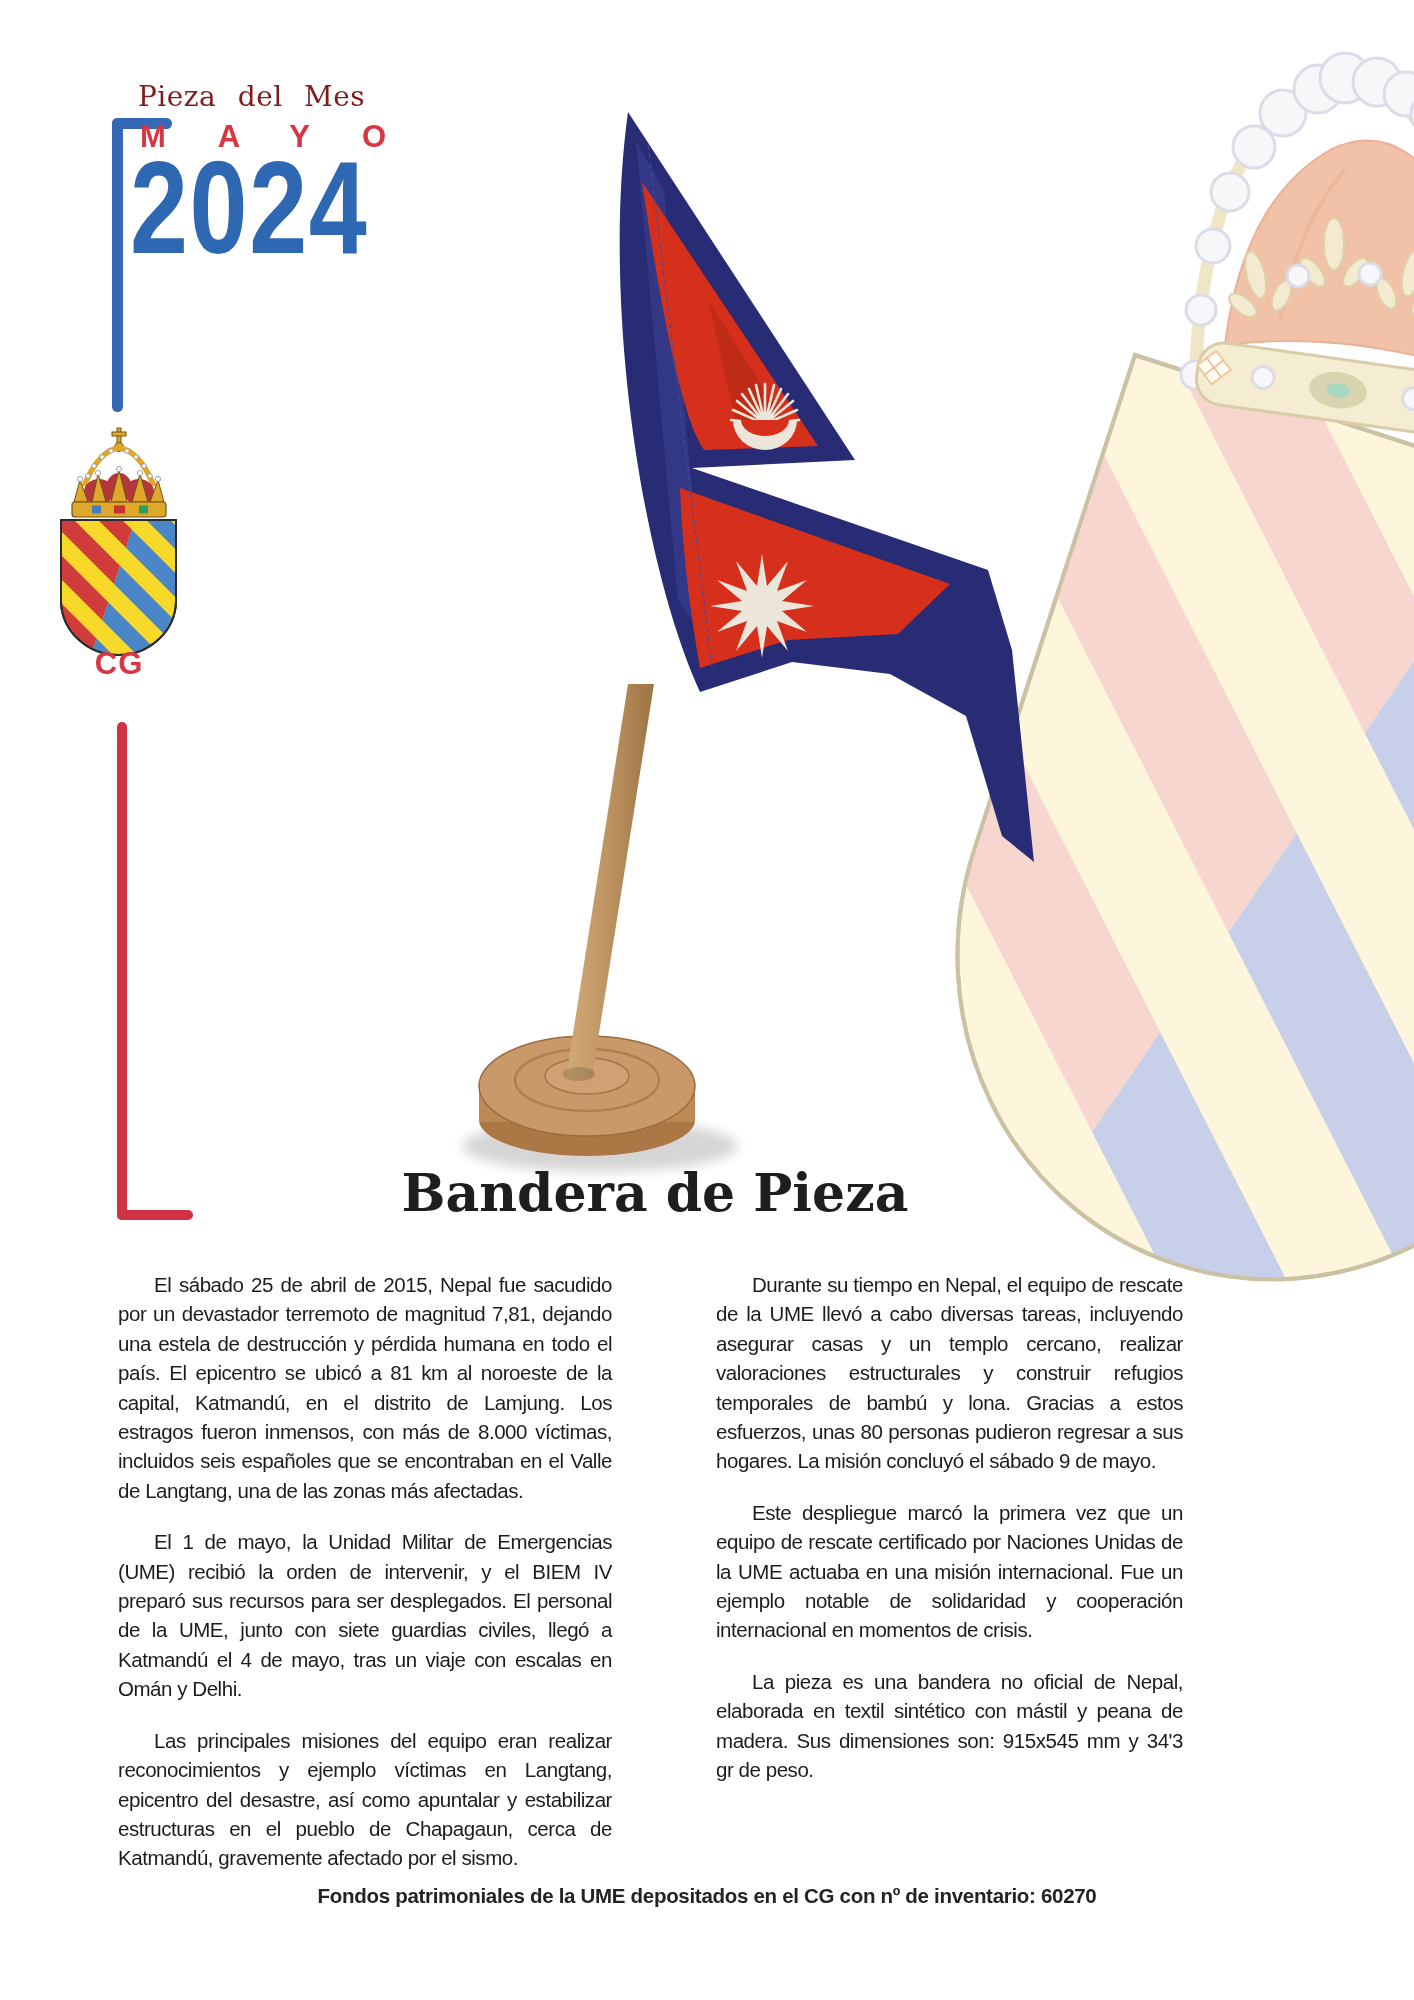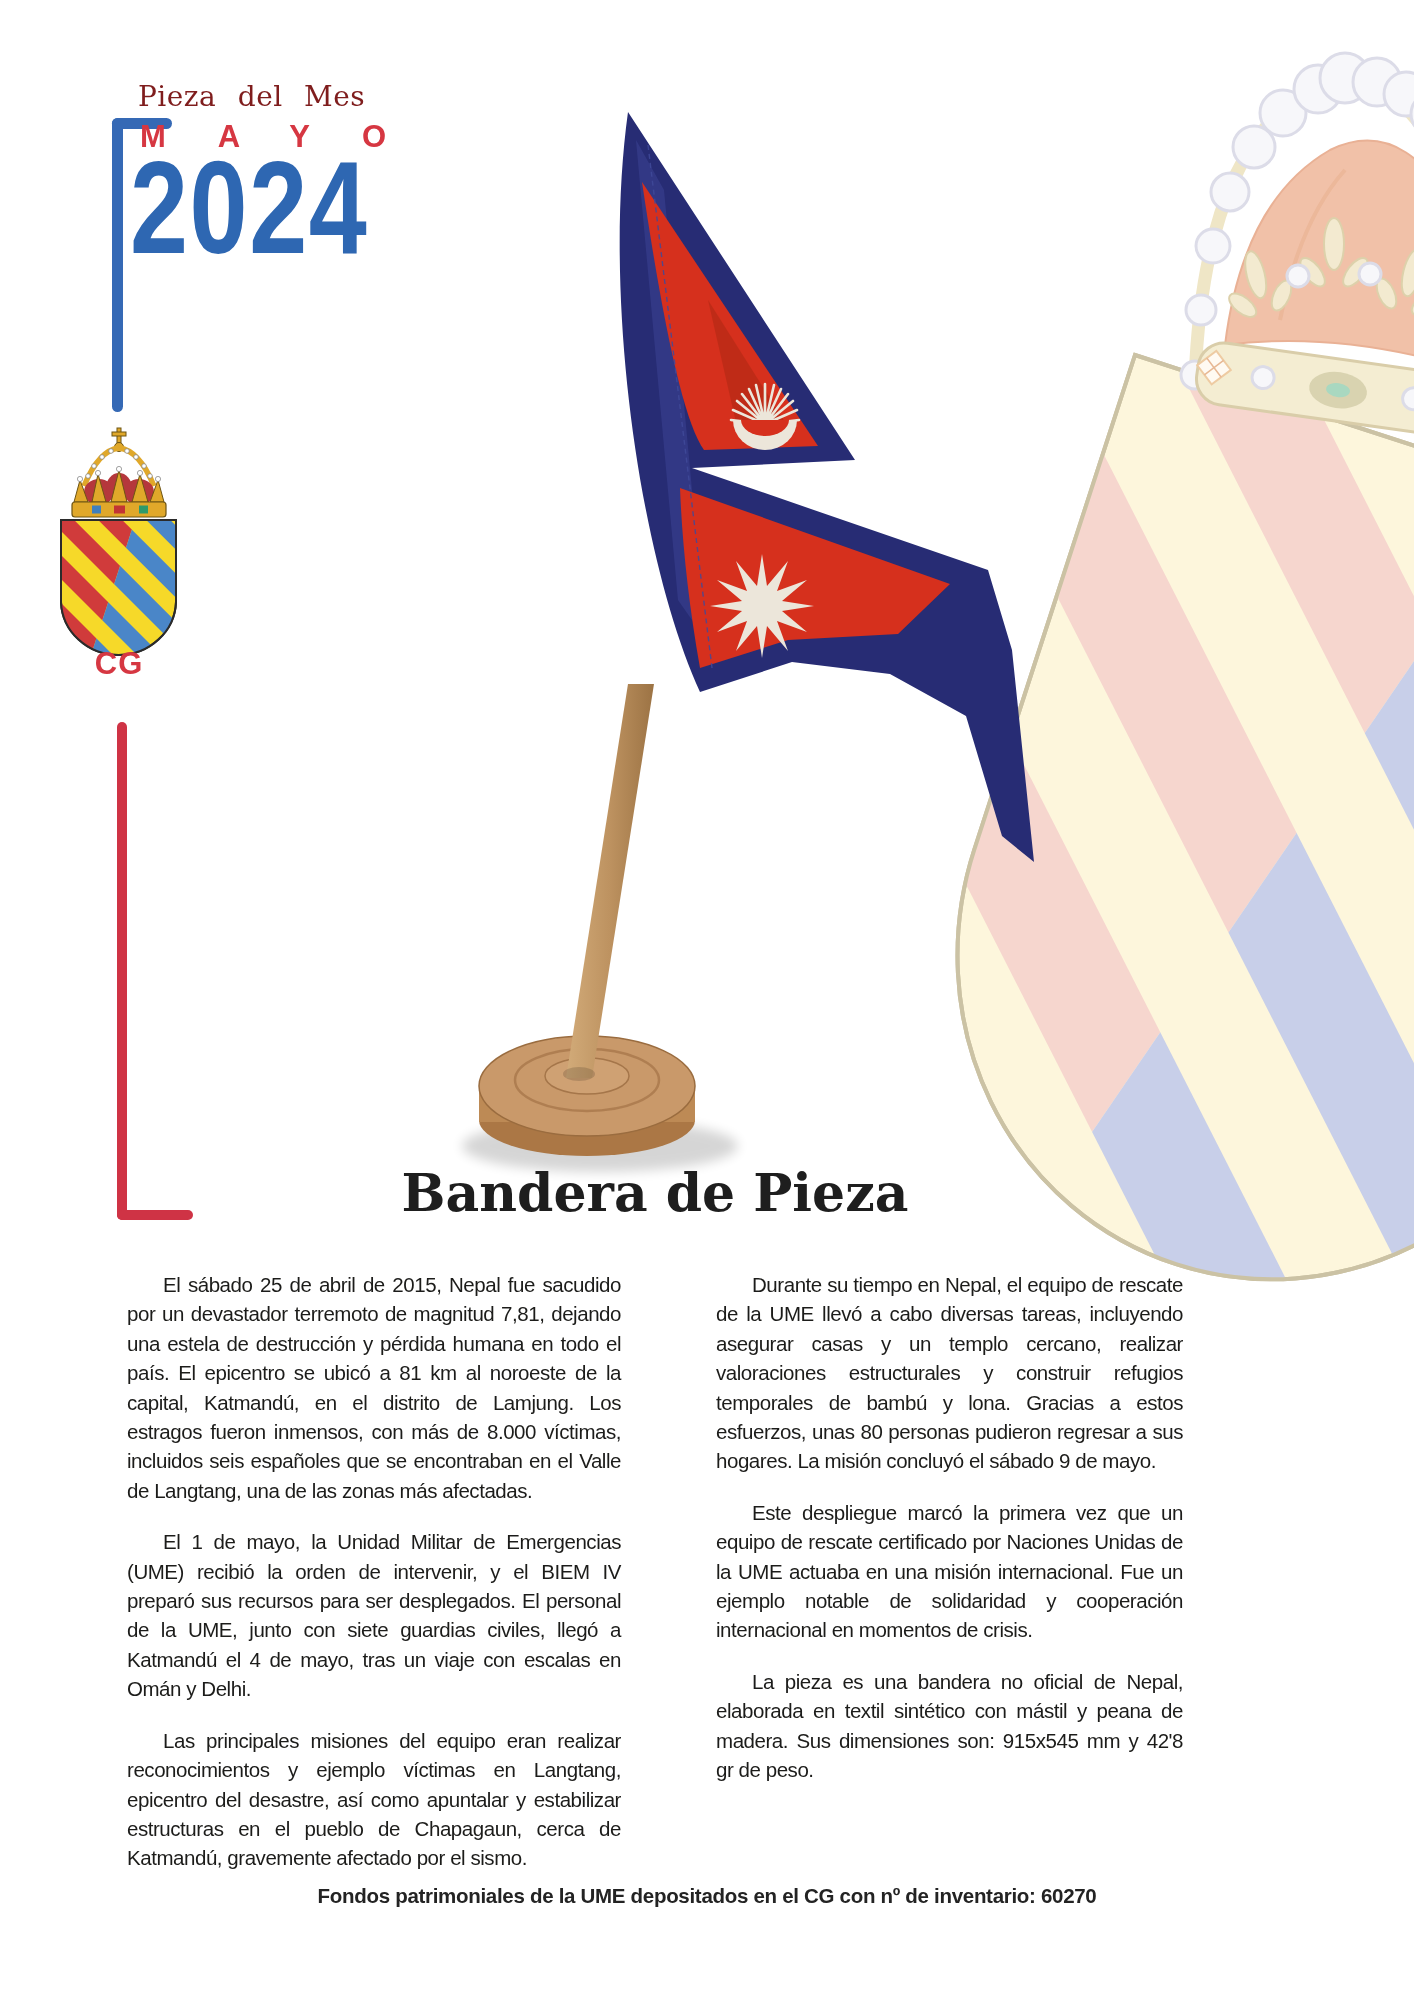--- a/index.html
+++ b/index.html
@@ -19,21 +19,21 @@
   
   .crest-label{position:absolute;left:54px;top:646px;width:130px;text-align:center;
       font-weight:700;font-size:31px;color:#d63742;letter-spacing:1px;}
   
   .artifact-title{position:absolute;left:380px;top:1162px;width:550px;text-align:center;
       font-family:"DejaVu Serif",serif;font-weight:700;font-size:52px;color:#1e1e1e;}
   
   .col{position:absolute;top:1270px;text-align:justify;color:#1c1c1a;
       font-size:20.5px;line-height:29.4px;letter-spacing:-0.45px;}
   .col p{margin:0 0 22px 0;text-indent:36px;}
-  .col-left{left:127px;width:494px;}
+  .col-left{left:118px;width:494px;}
   .col-right{left:716px;width:467px;}
   
   .footer{position:absolute;left:0;top:1884px;width:1414px;text-align:center;
       font-weight:700;font-size:20.5px;color:#232323;letter-spacing:-0.3px;}
   svg{display:block;}
   .layer{position:absolute;left:0;top:0;}
 </style>
 </head>
 <body>
 
@@ -281,18 +281,18 @@
   <div class="artifact-title">Bandera de Pieza</div>
 
   <div class="col col-left">
     <p>El sábado 25 de abril de 2015, Nepal fue sacudido por un devastador terremoto de magnitud 7,81, dejando una estela de destrucción y pérdida humana en todo el país. El epicentro se ubicó a 81 km al noroeste de la capital, Katmandú, en el distrito de Lamjung. Los estragos fueron inmensos, con más de 8.000 víctimas, incluidos seis españoles que se encontraban en el Valle de Langtang, una de las zonas más afectadas.</p>
     <p>El 1 de mayo, la Unidad Militar de Emergencias (UME) recibió la orden de intervenir, y el BIEM IV preparó sus recursos para ser desplegados. El personal de la UME, junto con siete guardias civiles, llegó a Katmandú el 4 de mayo, tras un viaje con escalas en Omán y Delhi.</p>
     <p>Las principales misiones del equipo eran realizar reconocimientos y ejemplo víctimas en Langtang, epicentro del desastre, así como apuntalar y estabilizar estructuras en el pueblo de Chapagaun, cerca de Katmandú, gravemente afectado por el sismo.</p>
   </div>
   <div class="col col-right">
     <p>Durante su tiempo en Nepal, el equipo de rescate de la UME llevó a cabo diversas tareas, incluyendo asegurar casas y un templo cercano, realizar valoraciones estructurales y construir refugios temporales de bambú y lona. Gracias a estos esfuerzos, unas 80 personas pudieron regresar a sus hogares. La misión concluyó el sábado 9 de mayo.</p>
     <p>Este despliegue marcó la primera vez que un equipo de rescate certificado por Naciones Unidas de la UME actuaba en una misión internacional. Fue un ejemplo notable de solidaridad y cooperación internacional en momentos de crisis.</p>
-    <p>La pieza es una bandera no oficial de Nepal, elaborada en textil sintético con mástil y peana de madera. Sus dimensiones son: 915x545 mm y 42'8 gr de peso.</p>
+    <p>La pieza es una bandera no oficial de Nepal, elaborada en textil sintético con mástil y peana de madera. Sus dimensiones son: 915x545 mm y 34'3 gr de peso.</p>
   </div>
 
   <div class="footer">Fondos patrimoniales de la UME depositados en el CG con nº de inventario: 60270</div>
 
 </div>
 
 </body></html>

